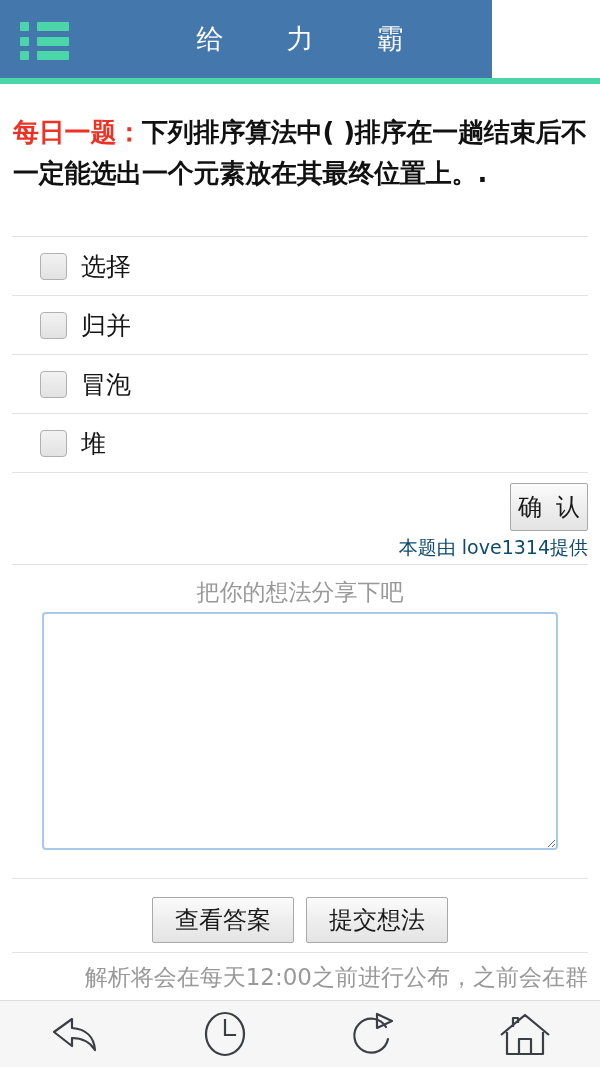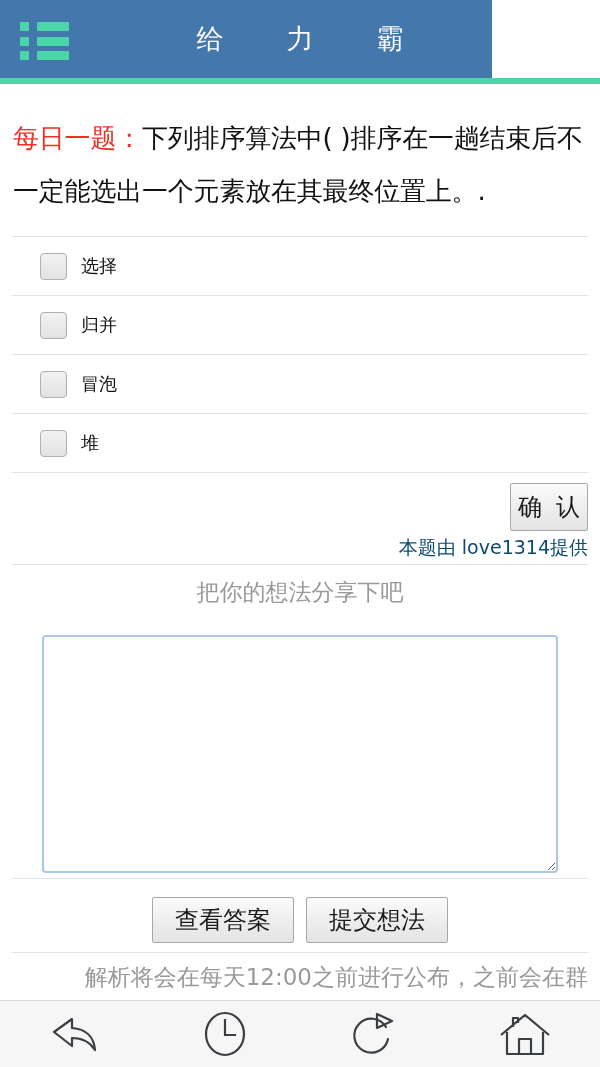--- a/index.html
+++ b/index.html
@@ -73,23 +73,24 @@
     font-weight: 400;
   }
 
   
   .question {
     position: absolute;
     top: 112px;
     left: 13px;
     width: 576px;
     font-size: 26px;
-    line-height: 53px;
+    line-height: 41px;
     color: #111111;
     letter-spacing: -0.2px;
+    font-weight: bold;
   }
   .question .tag {
     color: #ee3124;
   }
 
   
   .options {
     position: absolute;
     top: 236px;
     left: 0;
@@ -109,21 +110,21 @@
     height: 27px;
     margin-left: 28px;
     border: 1px solid #b0b0b0;
     border-radius: 4px;
     background: linear-gradient(to bottom, #f2f2f2 0%, #e2e2e2 100%);
     box-sizing: border-box;
     flex: none;
   }
   .option-label {
     margin-left: 14px;
-    font-size: 18px;
+    font-size: 25px;
     color: #151515;
   }
 
   
   .confirm-area {
     position: absolute;
     top: 472px;
     left: 12px;
     width: 576px;
     border-top: 1px solid #e3e3e3;
@@ -162,21 +163,21 @@
     top: 564px;
     left: 12px;
     width: 576px;
     border-top: 1px solid #e3e3e3;
   }
   .share-label {
     text-align: center;
     font-size: 23px;
     color: #999999;
     padding-top: 12px;
-    padding-bottom: 27px;
+    padding-bottom: 4px;
   }
   .thought-area {
     display: block;
     margin: 0 auto;
     width: 516px;
     height: 238px;
     border: 2px solid #a8c8e8;
     border-radius: 4px;
     background: #ffffff;
     box-sizing: border-box;

